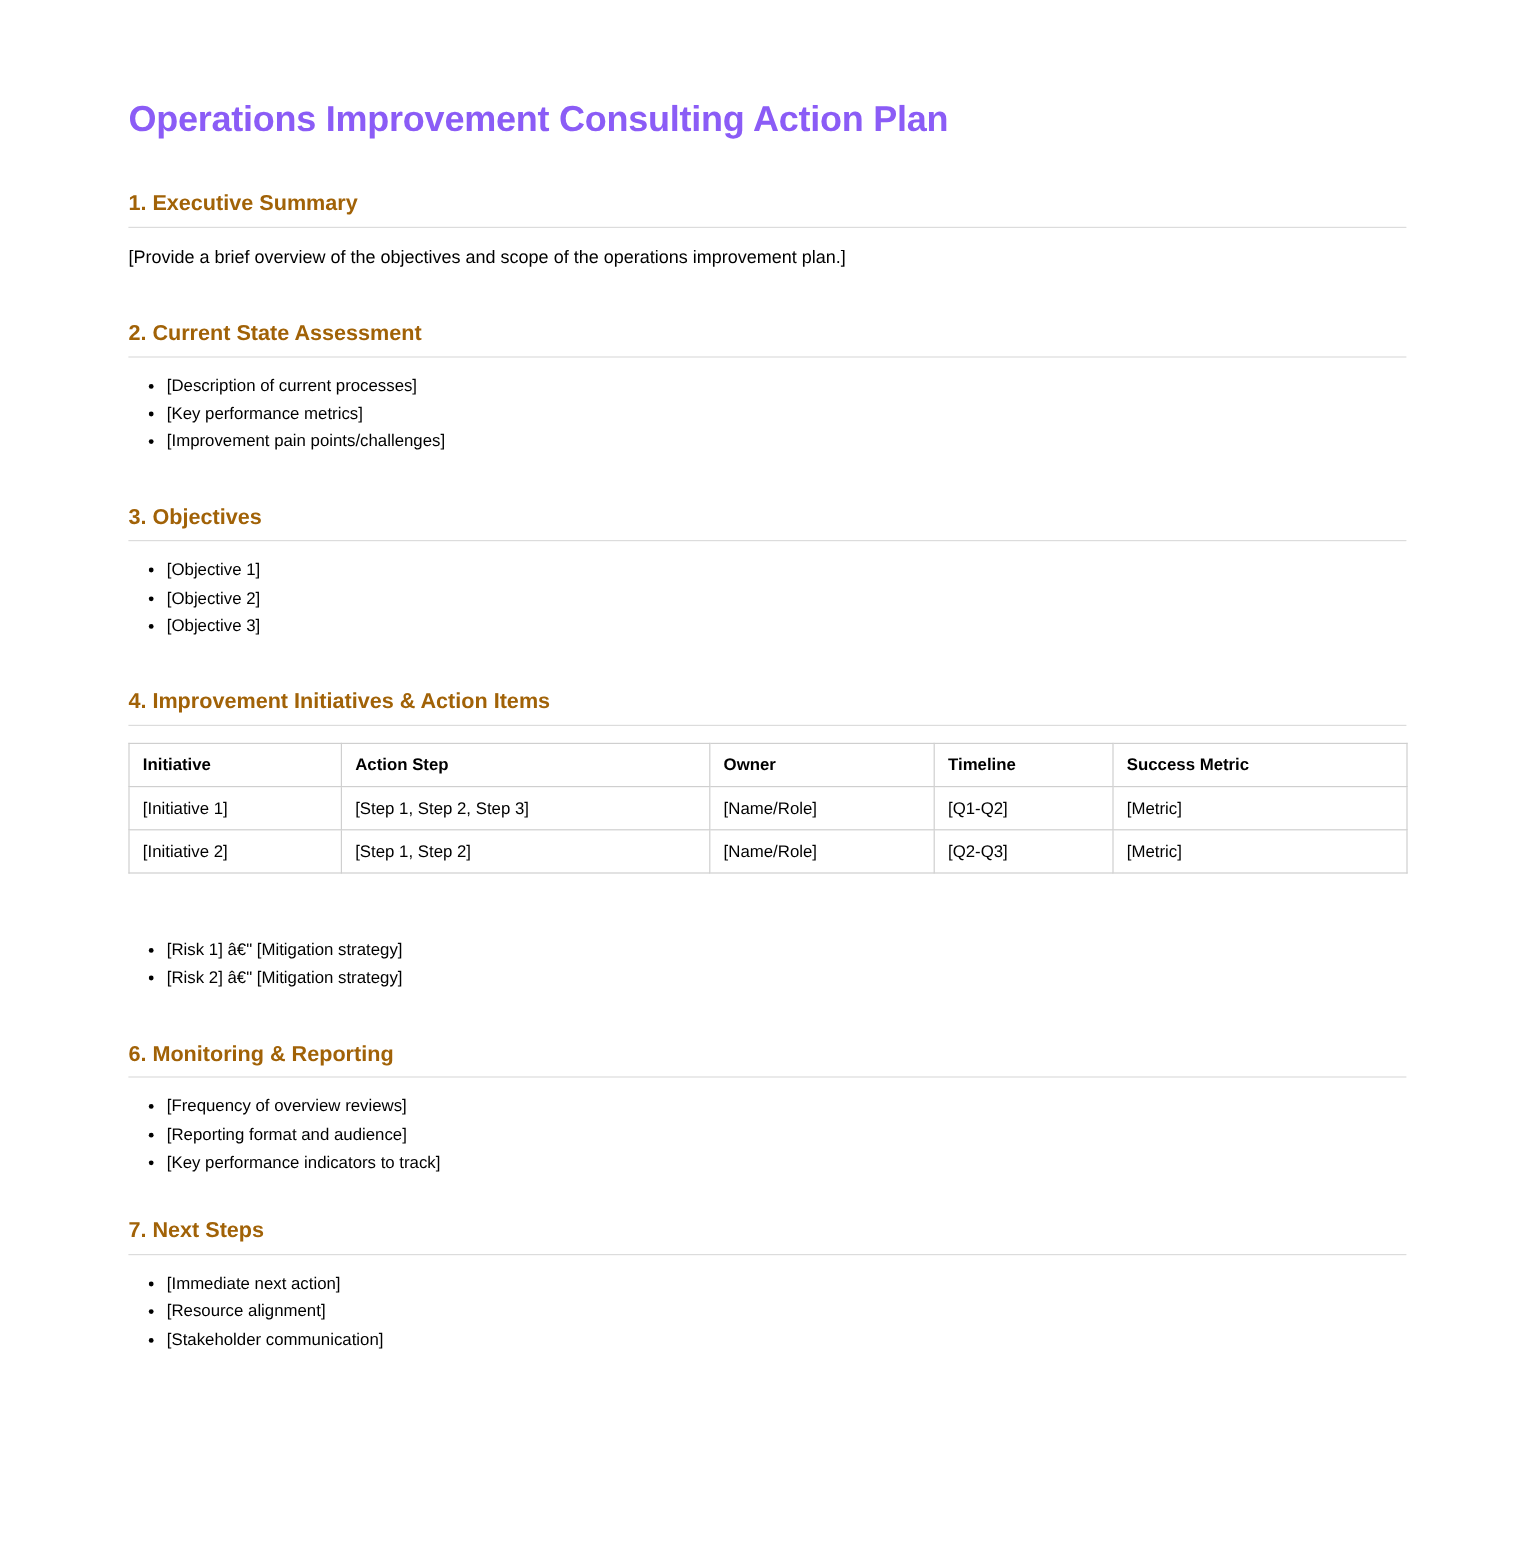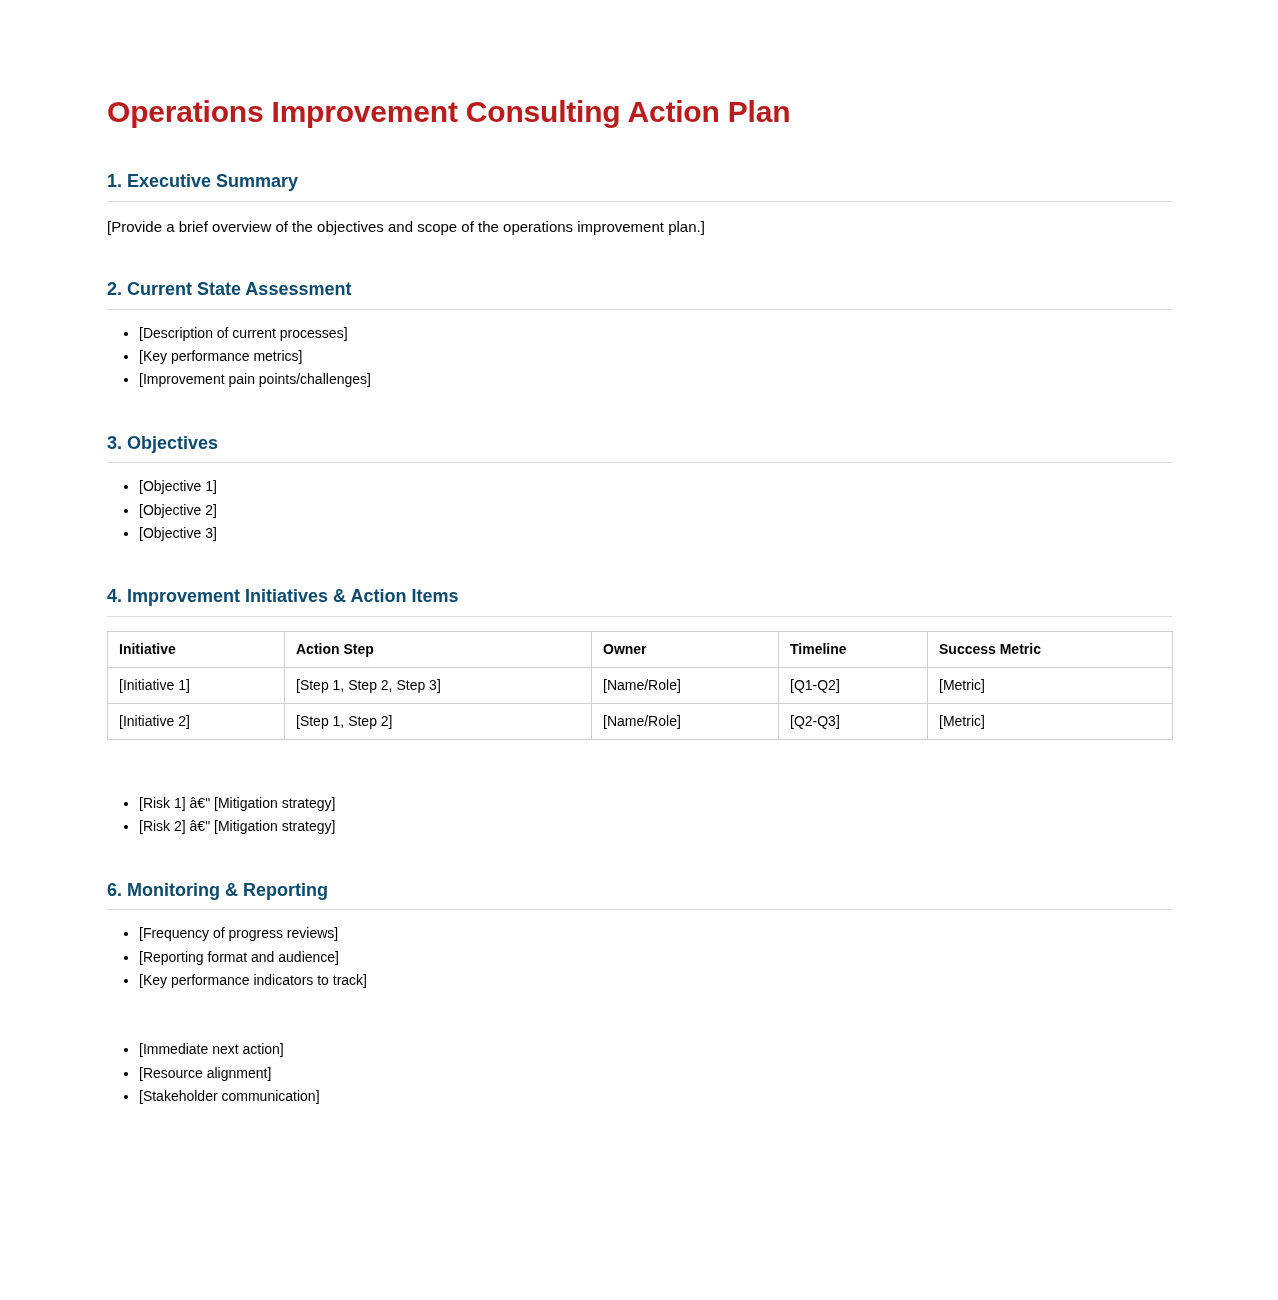--- a/index.html
+++ b/index.html
@@ -16,35 +16,35 @@
   }
   .page {
     padding: 78px 106px 0 107px;
     box-sizing: border-box;
     width: 1278px;
   }
   .doc-title {
     font-size: 30px;
     font-weight: bold;
     line-height: 1.2;
-    margin: 16px 0 40px 0;
+    margin: 4px 0 40px 0;
     letter-spacing: -0.2px;
-    color: #b91c1c;
+    color: #8b5cf6;
   }
   .section {
     margin: 0 0 0 0;
   }
   .section-heading {
     font-size: 18px;
     font-weight: bold;
     line-height: 1.25;
     margin: 0 0 9px 0;
     padding: 0 0 8px 0;
     border-bottom: 1px solid #dcdcdc;
-    color: #0c4a6e;
+    color: #a16207;
     max-width: 1065px;
   }
   .para {
     font-size: 15px;
     line-height: 1.5;
     margin: 14px 0 0 0;
     color: #000;
   }
   ul.bullets {
     margin: 12px 0 0 0;
@@ -161,28 +161,29 @@
     <ul class="bullets">
       <li>[Risk 1] â€" [Mitigation strategy]</li>
       <li>[Risk 2] â€" [Mitigation strategy]</li>
     </ul>
   </div>
   <div class="sec-gap"></div>
 
   <div class="section">
     <h2 class="section-heading">6. Monitoring &amp; Reporting</h2>
     <ul class="bullets">
-      <li>[Frequency of progress reviews]</li>
+      <li>[Frequency of overview reviews]</li>
       <li>[Reporting format and audience]</li>
       <li>[Key performance indicators to track]</li>
     </ul>
   </div>
   <div class="sec-gap-sm"></div>
 
   <div class="section">
+    <h2 class="section-heading">7. Next Steps</h2>
     <ul class="bullets">
       <li>[Immediate next action]</li>
       <li>[Resource alignment]</li>
       <li>[Stakeholder communication]</li>
     </ul>
   </div>
 
 </div>
 
 </body></html>

